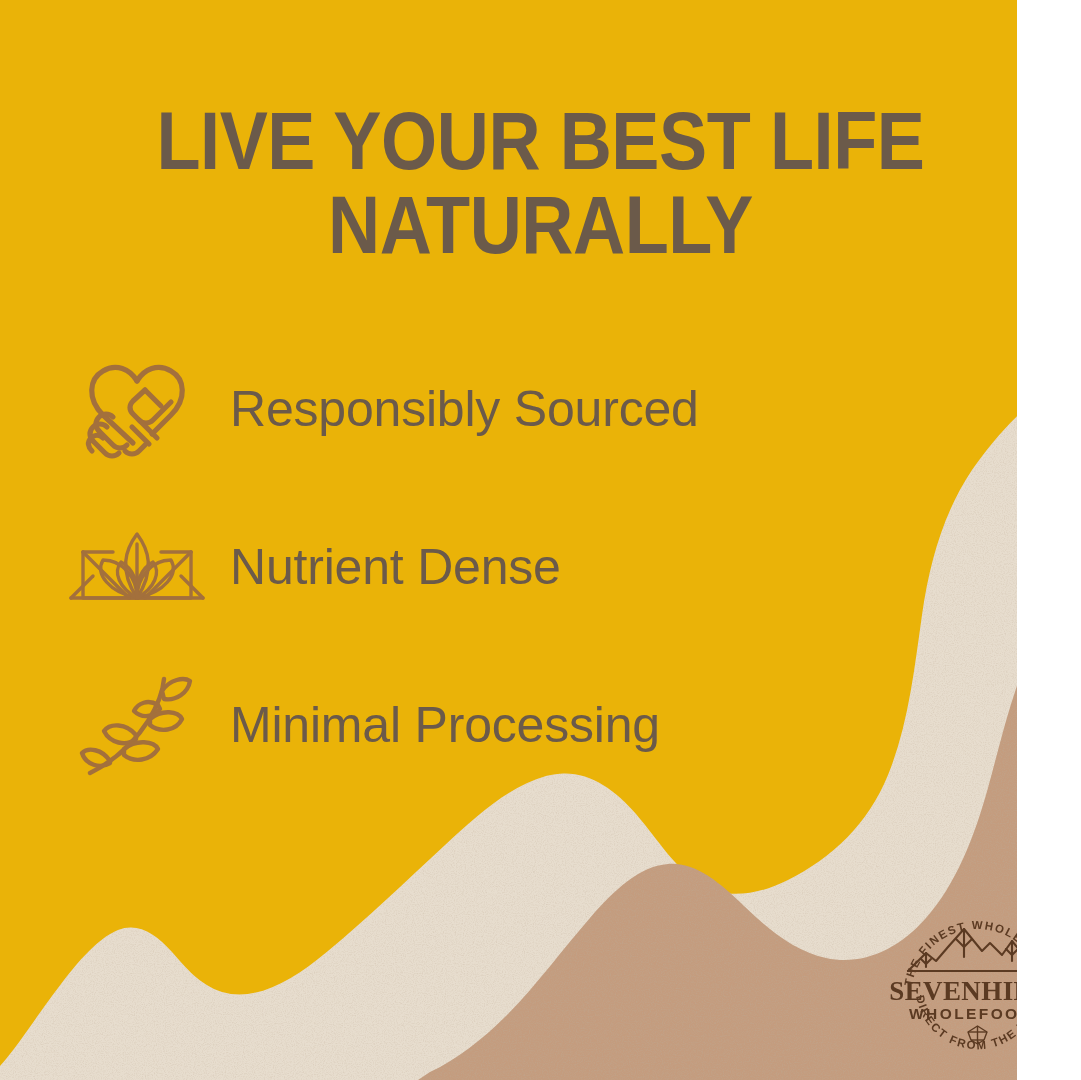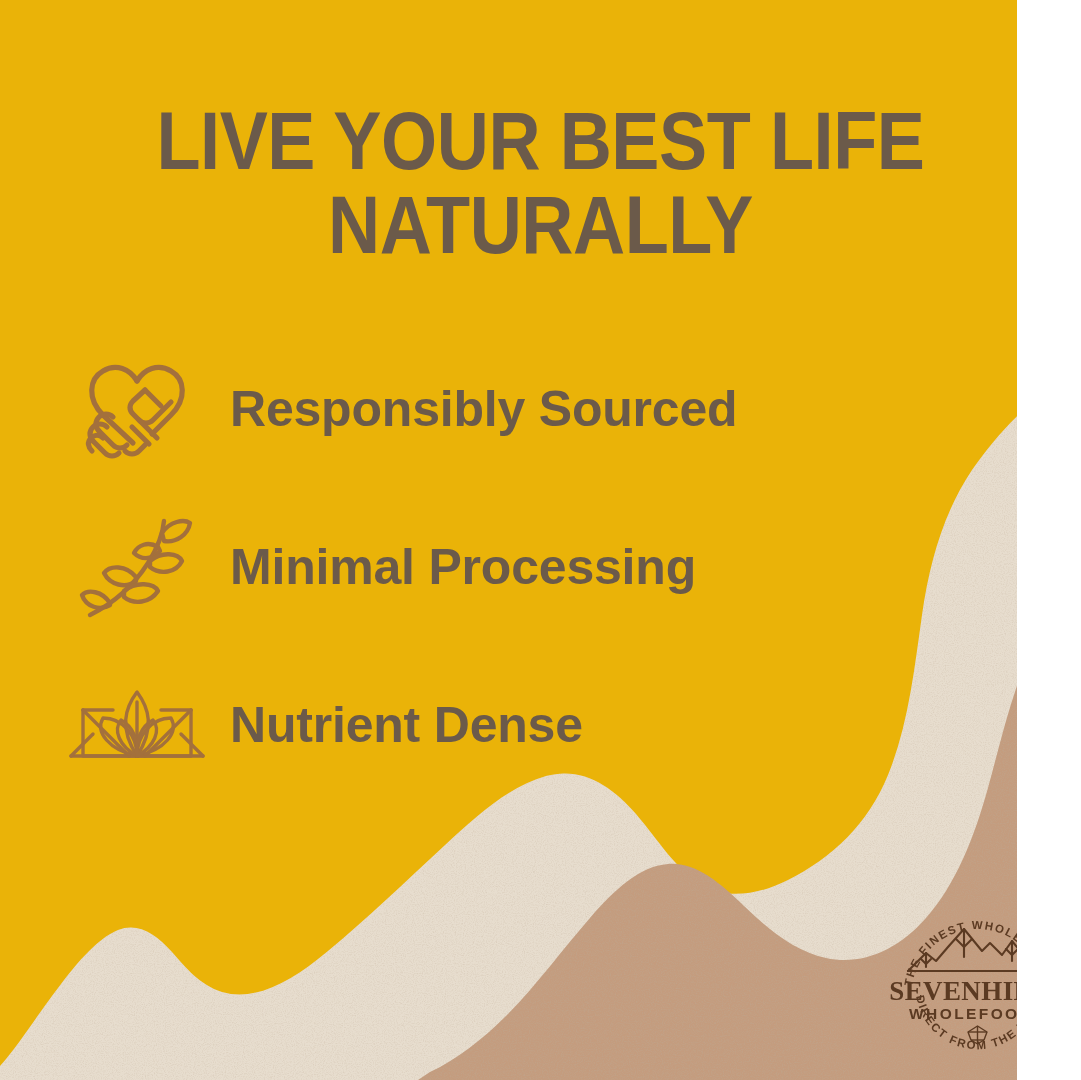--- a/index.html
+++ b/index.html
@@ -65,21 +65,21 @@
     align-items: center;
     justify-content: center;
   }
   .feature-icon svg {
     display: block;
     overflow: visible;
   }
   .feature-label {
     color: #6B5A4A;
     font-size: 50px;
-    font-weight: bold;
+    font-weight: normal;
     letter-spacing: -0.2px;
     margin-left: 28px;
     white-space: nowrap;
   }
 
   
   #brand-logo {
     position: absolute;
     left: 890px;
     top: 895px;
@@ -176,69 +176,69 @@
           <path d="M20 84 L32 96 C36 100 42 100 46 96"></path>
           <path d="M52 94 C56 98 62 98 66 94 L72 88"></path>
         </svg>
       </div>
       <div class="feature-label">Responsibly Sourced</div>
     </div>
 
 
     <div class="feature-row">
       <div class="feature-icon">
+        <svg width="136" height="82" viewBox="0 0 136 82" fill="none" stroke="#A3703C" stroke-width="3.4" stroke-linecap="round" stroke-linejoin="round">
+
+          <path d="M14 26 L14 72 L122 72 L122 26"></path>
+          <path d="M14 26 L44 26"></path>
+          <path d="M92 26 L122 26"></path>
+
+          <path d="M2 72 L134 72"></path>
+
+          <path d="M14 26 L60 72"></path>
+          <path d="M122 26 L76 72"></path>
+          <path d="M2 72 L24 50"></path>
+          <path d="M134 72 L112 50"></path>
+
+          <path d="M68 8 C56 24 50 44 68 72 C86 44 80 24 68 8 Z"></path>
+
+          <path d="M68 18 L68 72"></path>
+
+          <path d="M68 72 C40 66 26 48 34 34 C54 34 68 52 68 72 Z"></path>
+
+          <path d="M68 72 C96 66 110 48 102 34 C82 34 68 52 68 72 Z"></path>
+
+          <path d="M68 72 C50 62 44 46 52 36 C64 42 70 58 68 72 Z"></path>
+
+          <path d="M68 72 C86 62 92 46 84 36 C72 42 66 58 68 72 Z"></path>
+        </svg>
+      </div>
+      <div class="feature-label">Nutrient Dense</div>
+    </div>
+
+    <div class="feature-row">
+      <div class="feature-icon">
         <svg width="118" height="112" viewBox="0 0 118 112" fill="none" stroke="#A3703C" stroke-width="4.4" stroke-linecap="round" stroke-linejoin="round">
 
           <path d="M12 104 C36 92 56 74 70 52 C80 36 85 22 86 10"></path>
 
           <path d="M84 22 C92 10 106 8 112 12 C110 24 98 32 86 30 Z"></path>
 
           <path d="M80 36 C70 30 60 34 56 42 C64 50 76 48 82 40 Z"></path>
 
           <path d="M72 50 C84 40 100 42 104 50 C98 62 82 64 72 56 Z"></path>
 
           <path d="M58 66 C48 54 32 54 26 62 C32 74 48 78 58 70 Z"></path>
 
           <path d="M46 80 C58 70 76 72 80 80 C72 92 56 94 46 86 Z"></path>
 
           <path d="M32 92 C24 80 10 78 4 84 C8 96 22 100 32 94 Z"></path>
         </svg>
       </div>
       <div class="feature-label">Minimal Processing</div>
-    </div>
-
-    <div class="feature-row">
-      <div class="feature-icon">
-        <svg width="136" height="82" viewBox="0 0 136 82" fill="none" stroke="#A3703C" stroke-width="3.4" stroke-linecap="round" stroke-linejoin="round">
-
-          <path d="M14 26 L14 72 L122 72 L122 26"></path>
-          <path d="M14 26 L44 26"></path>
-          <path d="M92 26 L122 26"></path>
-
-          <path d="M2 72 L134 72"></path>
-
-          <path d="M14 26 L60 72"></path>
-          <path d="M122 26 L76 72"></path>
-          <path d="M2 72 L24 50"></path>
-          <path d="M134 72 L112 50"></path>
-
-          <path d="M68 8 C56 24 50 44 68 72 C86 44 80 24 68 8 Z"></path>
-
-          <path d="M68 18 L68 72"></path>
-
-          <path d="M68 72 C40 66 26 48 34 34 C54 34 68 52 68 72 Z"></path>
-
-          <path d="M68 72 C96 66 110 48 102 34 C82 34 68 52 68 72 Z"></path>
-
-          <path d="M68 72 C50 62 44 46 52 36 C64 42 70 58 68 72 Z"></path>
-
-          <path d="M68 72 C86 62 92 46 84 36 C72 42 66 58 68 72 Z"></path>
-        </svg>
-      </div>
-      <div class="feature-label">Nutrient Dense</div>
     </div>
 
   </div>
 
   <div id="brand-logo">
     <svg width="175" height="175" viewBox="0 0 175 175">
       <defs>
         <path id="arc-top" d="M 22,92 A 66,66 0 0 1 153,92"></path>
         <path id="arc-bottom" d="M 26,100 A 62,62 0 0 0 149,100"></path>
       </defs>

